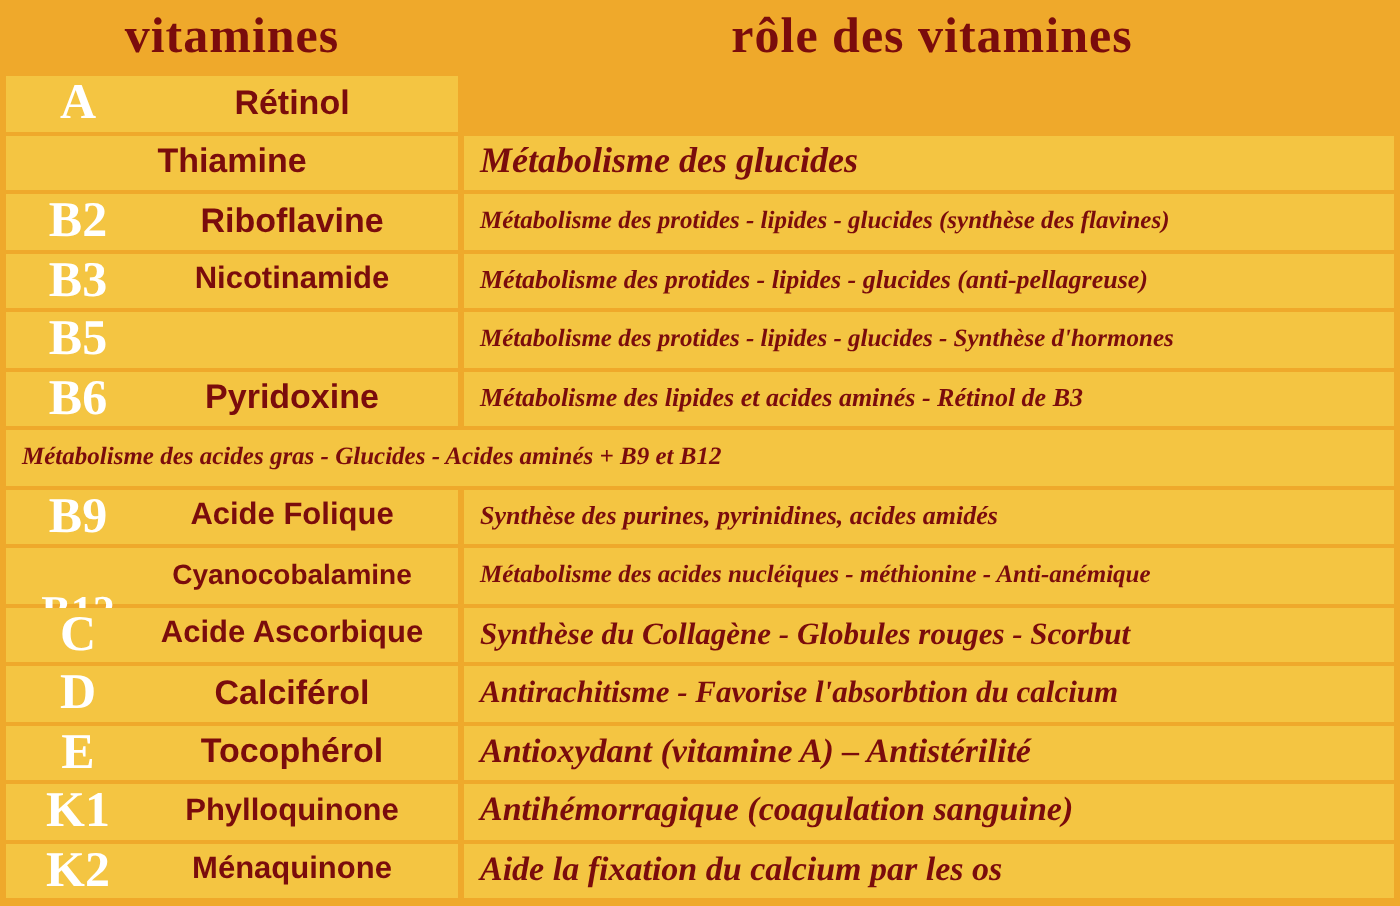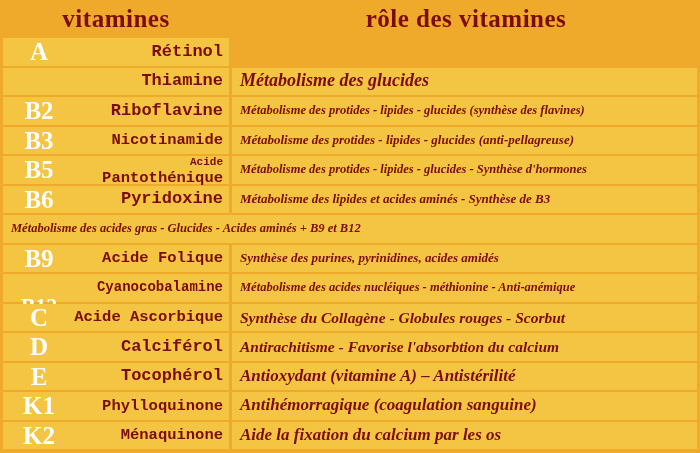--- a/index.html
+++ b/index.html
@@ -91,22 +91,22 @@
   }
   .vit-code.small {
     font-size: 22px;
     margin-top: 36px;
   }
   .vit-name {
     color: #7a0c0c;
     font-weight: bold;
     font-size: 17px;
     flex: 1 1 auto;
-    text-align: right;
-    font-family: Liberation Mono, monospace;
+    text-align: center;
+    font-family: Liberation Sans, sans-serif;
     line-height: 1.05;
   }
   .vit-name .prefix {
     font-size: 11px;
     font-weight: bold;
   }
   .vit-name.sz-15 { font-size: 15.5px; }
   .vit-name.sz-14 { font-size: 14px; }
   .role-text {
     color: #7a0c0c;
@@ -160,33 +160,32 @@
           <div class="vit-code">B3</div>
           <div class="vit-name sz-15">Nicotinamide</div>
         </div>
         <div class="cell cell-right">
           <div class="role-text sz-13">Métabolisme des protides - lipides - glucides (anti-pellagreuse)</div>
         </div>
       </div>
       <div class="row">
         <div class="cell cell-left">
           <div class="vit-code">B5</div>
-          <div class="vit-name sz-15"><span class="prefix">Acide</span> <span>Pantothénique</span></div>
         </div>
         <div class="cell cell-right">
           <div class="role-text sz-12">Métabolisme des protides - lipides - glucides - Synthèse d'hormones</div>
         </div>
       </div>
       <div class="row">
         <div class="cell cell-left">
           <div class="vit-code">B6</div>
           <div class="vit-name sz-17">Pyridoxine</div>
         </div>
         <div class="cell cell-right">
-          <div class="role-text sz-13">Métabolisme des  lipides et acides aminés - Synthèse de B3</div>
+          <div class="role-text sz-13">Métabolisme des  lipides et acides aminés - Rétinol de B3</div>
         </div>
       </div>
       <div class="row">
         <div class="cell cell-right">
           <div class="role-text sz-12">Métabolisme des acides gras -  Glucides - Acides aminés + B9  et  B12</div>
         </div>
       </div>
       <div class="row">
         <div class="cell cell-left">
           <div class="vit-code">B9</div>

